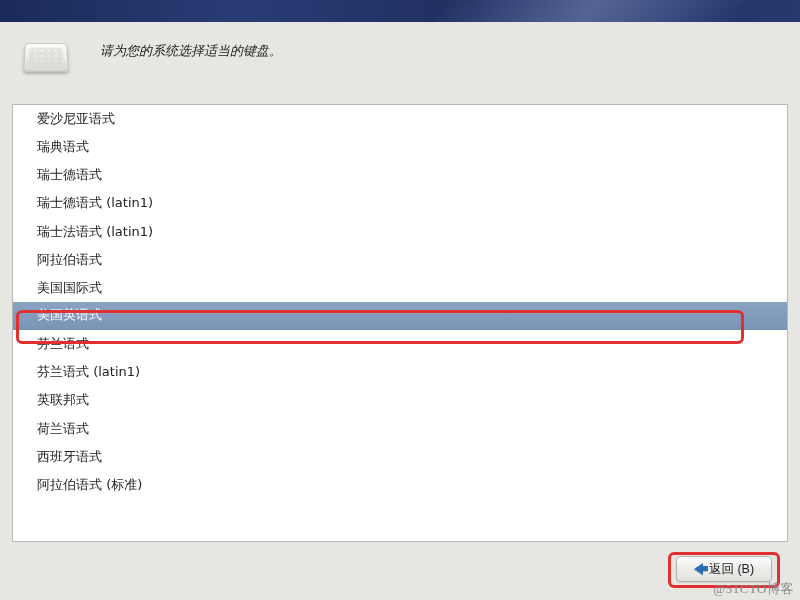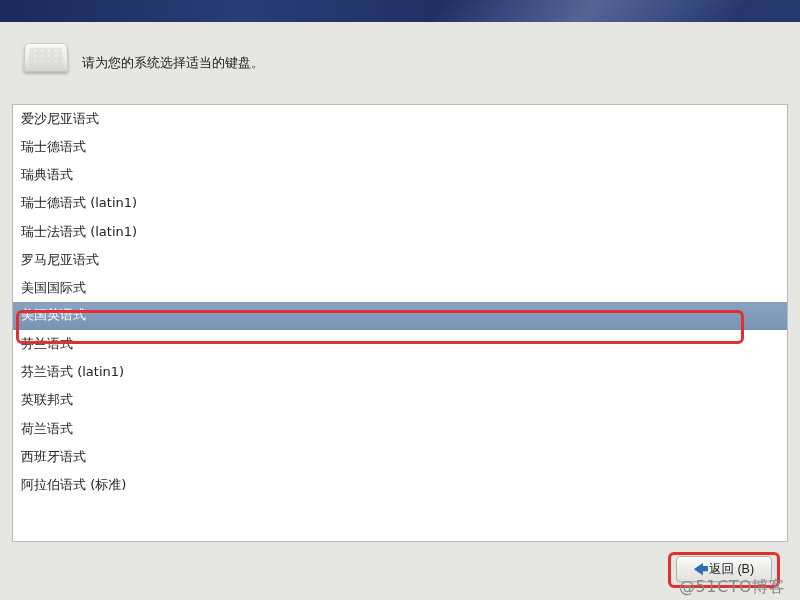--- a/index.html
+++ b/index.html
@@ -16,23 +16,24 @@
     content: "";
     position: absolute;
     top: -10px; left: 55%;
     width: 300px; height: 40px;
     background: linear-gradient(100deg, rgba(255,255,255,0) 0%, rgba(120,140,200,0.25) 20%, rgba(180,195,235,0.35) 50%, rgba(120,140,200,0.25) 80%, rgba(255,255,255,0) 100%);
     transform: skewX(-35deg);
   }
 
   .header {
     display: flex;
-    align-items: flex-end;
-    gap: 14px;
+    align-items: flex-start;
+    gap: 32px;
     padding: 20px 24px 10px 24px;
+    font-style: italic;
   }
   .kbd-icon {
     width: 44px; height: 30px;
     border-radius: 4px;
     background: linear-gradient(180deg, #fcfcfc 0%, #e9e9e6 60%, #d6d6d2 100%);
     border: 1px solid #c6c6c1;
     box-shadow: 0 2px 3px rgba(0,0,0,0.25), inset 0 1px 0 #fff;
     position: relative;
     transform: perspective(120px) rotateX(18deg);
   }
@@ -55,21 +56,21 @@
     background: #fff;
     display: flex;
   }
   .list {
     flex: 1;
     overflow-y: scroll;
     scrollbar-width: auto;
   }
   .list-inner { }
   .item {
-    padding: 4px 8px;
+    padding: 4px 24px;
     font-size: 13px;
     color: #222;
     cursor: default;
     line-height: 1.55;
     white-space: nowrap;
   }
   .item.selected {
     background: linear-gradient(180deg, #8aa3c2 0%, #7993b5 100%);
     color: #fff;
     font-family: Liberation Mono, monospace;
@@ -151,46 +152,47 @@
     content:"";
     display: block;
     width: 6px; height: 5px;
     background: #2a6fb5;
     position: relative;
     left: -14px; top: -3px;
   }
 
   .watermark {
     position: absolute;
-    right: 15px; bottom: 2px;
-    font-size: 16px;
+    right: 6px; bottom: 2px;
+    font-size: 13px;
     color: #888;
     letter-spacing: 0.5px;
     pointer-events: none;
+    font-family: Liberation Serif, serif;
   }
 </style>
 </head>
 <body>
 
 <div class="topbar"></div>
 
 <div class="header">
   <div class="kbd-icon"></div>
   <div class="header-text">请为您的系统选择适当的键盘。</div>
 </div>
 
 <div class="list-frame">
   <div class="list" id="kb-list">
     <div class="list-inner" id="kb-list-inner">
         <div class="item">爱沙尼亚语式</div>
+        <div class="item">瑞典语式</div>
         <div class="item">瑞士德语式</div>
-        <div class="item">瑞典语式</div>
         <div class="item">瑞士德语式 (latin1)</div>
         <div class="item">瑞士法语式 (latin1)</div>
-        <div class="item">罗马尼亚语式</div>
+        <div class="item">阿拉伯语式</div>
         <div class="item">美国国际式</div>
         <div class="item selected">美国英语式</div>
         <div class="item">芬兰语式</div>
         <div class="item">芬兰语式 (latin1)</div>
         <div class="item">英联邦式</div>
         <div class="item">荷兰语式</div>
         <div class="item">西班牙语式</div>
         <div class="item">阿拉伯语式 (标准)</div>
       </div>
 

